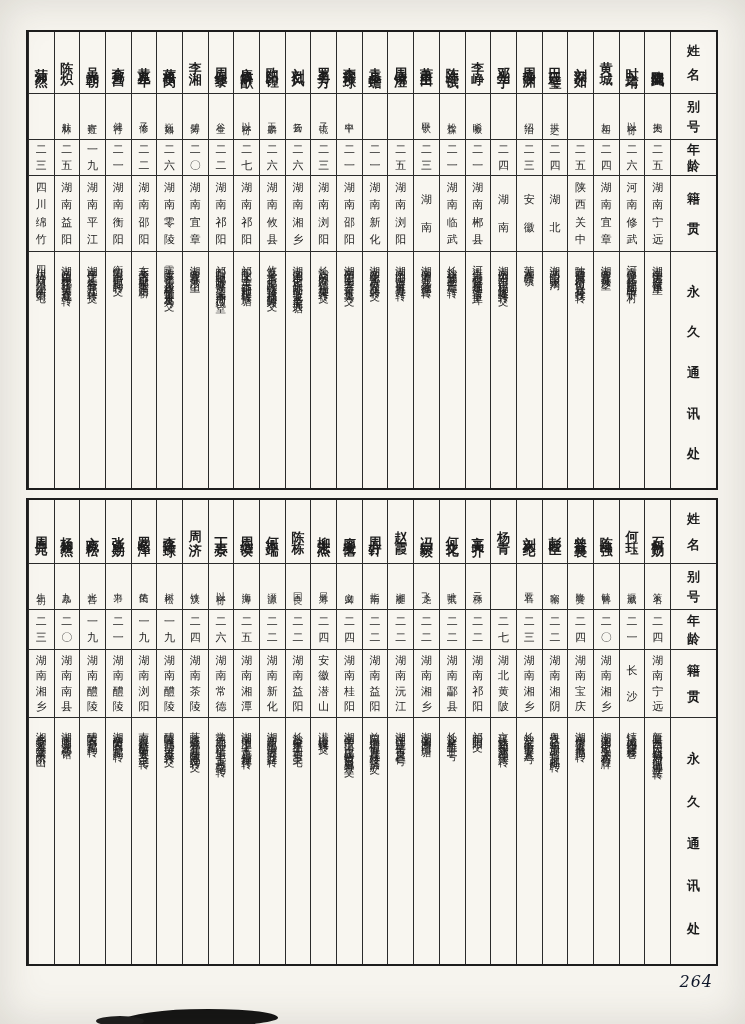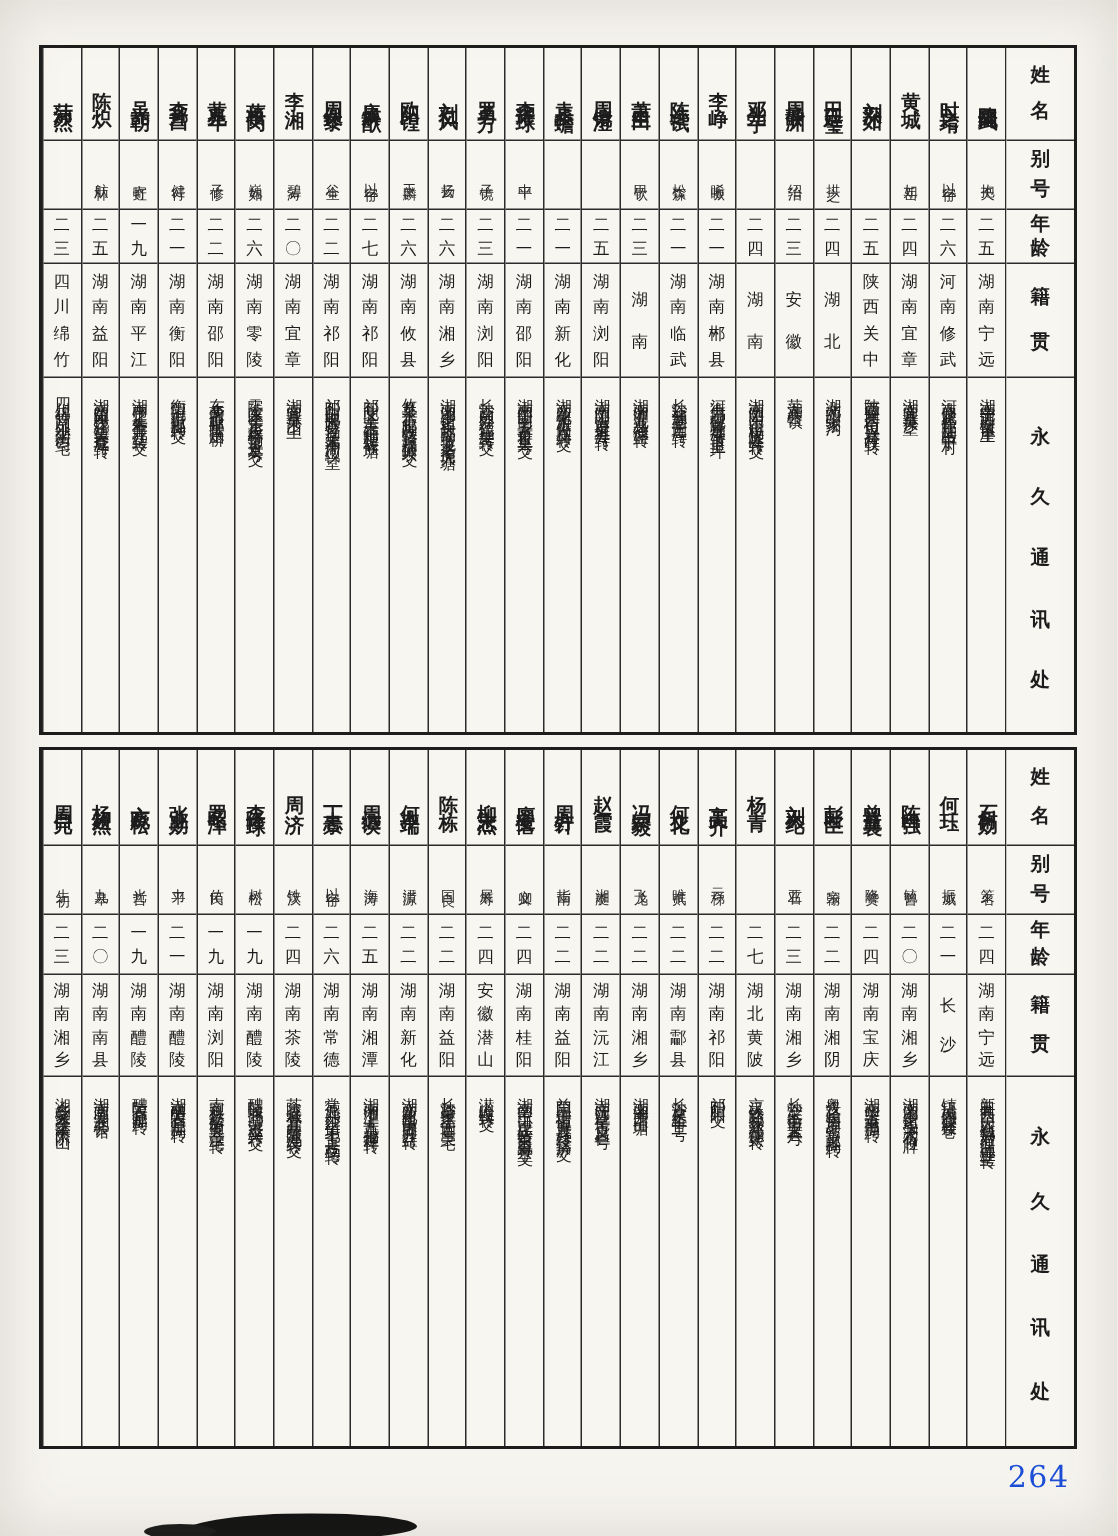--- a/index.html
+++ b/index.html
@@ -51,21 +51,21 @@
   .addr-txt{font-size:10.5px;letter-spacing:2.5px;}
   .stack{
     display:flex;flex-direction:column;justify-content:space-evenly;
     align-items:center;height:100%;width:100%;
   }
   .stack span{font-size:11px;line-height:1;}
   .header-col .stack span{font-size:13px;font-weight:bold;}
   .header-col .c{background:#f8f6f0;}
   #page-number{
     position:absolute;right:32px;top:972px;
-    font-size:20px;letter-spacing:1px;color:#1d4ed8;
+    font-size:16px;letter-spacing:1px;color:#0f172a;font-style:italic;
   }
   #smudge{
     position:absolute;left:118px;top:1009px;width:160px;height:18px;
     background:#121212;border-radius:45% 55% 40% 60%/70% 60% 40% 30%;
     transform:rotate(-1.5deg);
   }
   #smudge2{
     position:absolute;left:96px;top:1016px;width:48px;height:10px;
     background:#1a1a1a;border-radius:50%;
   }

